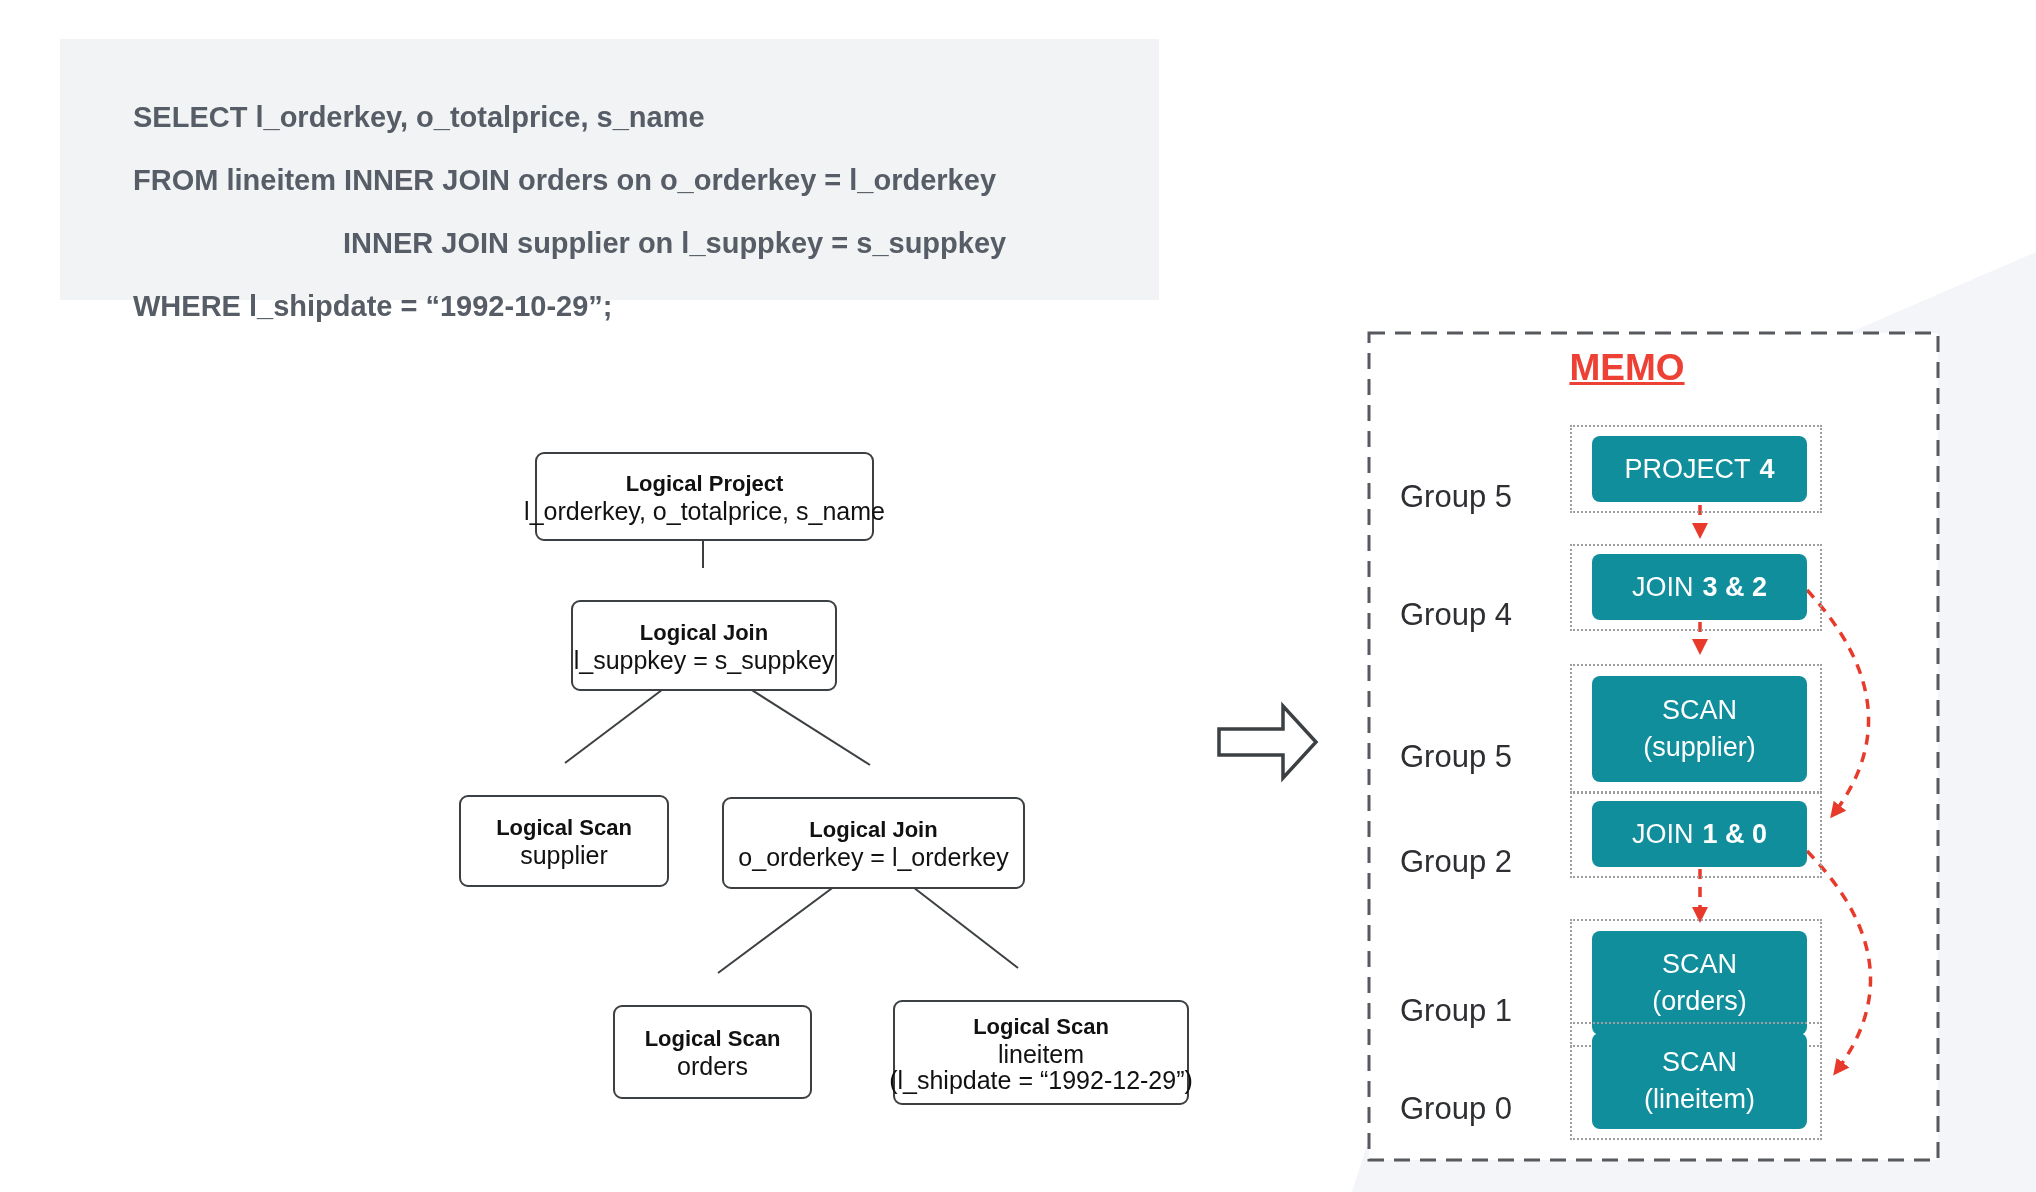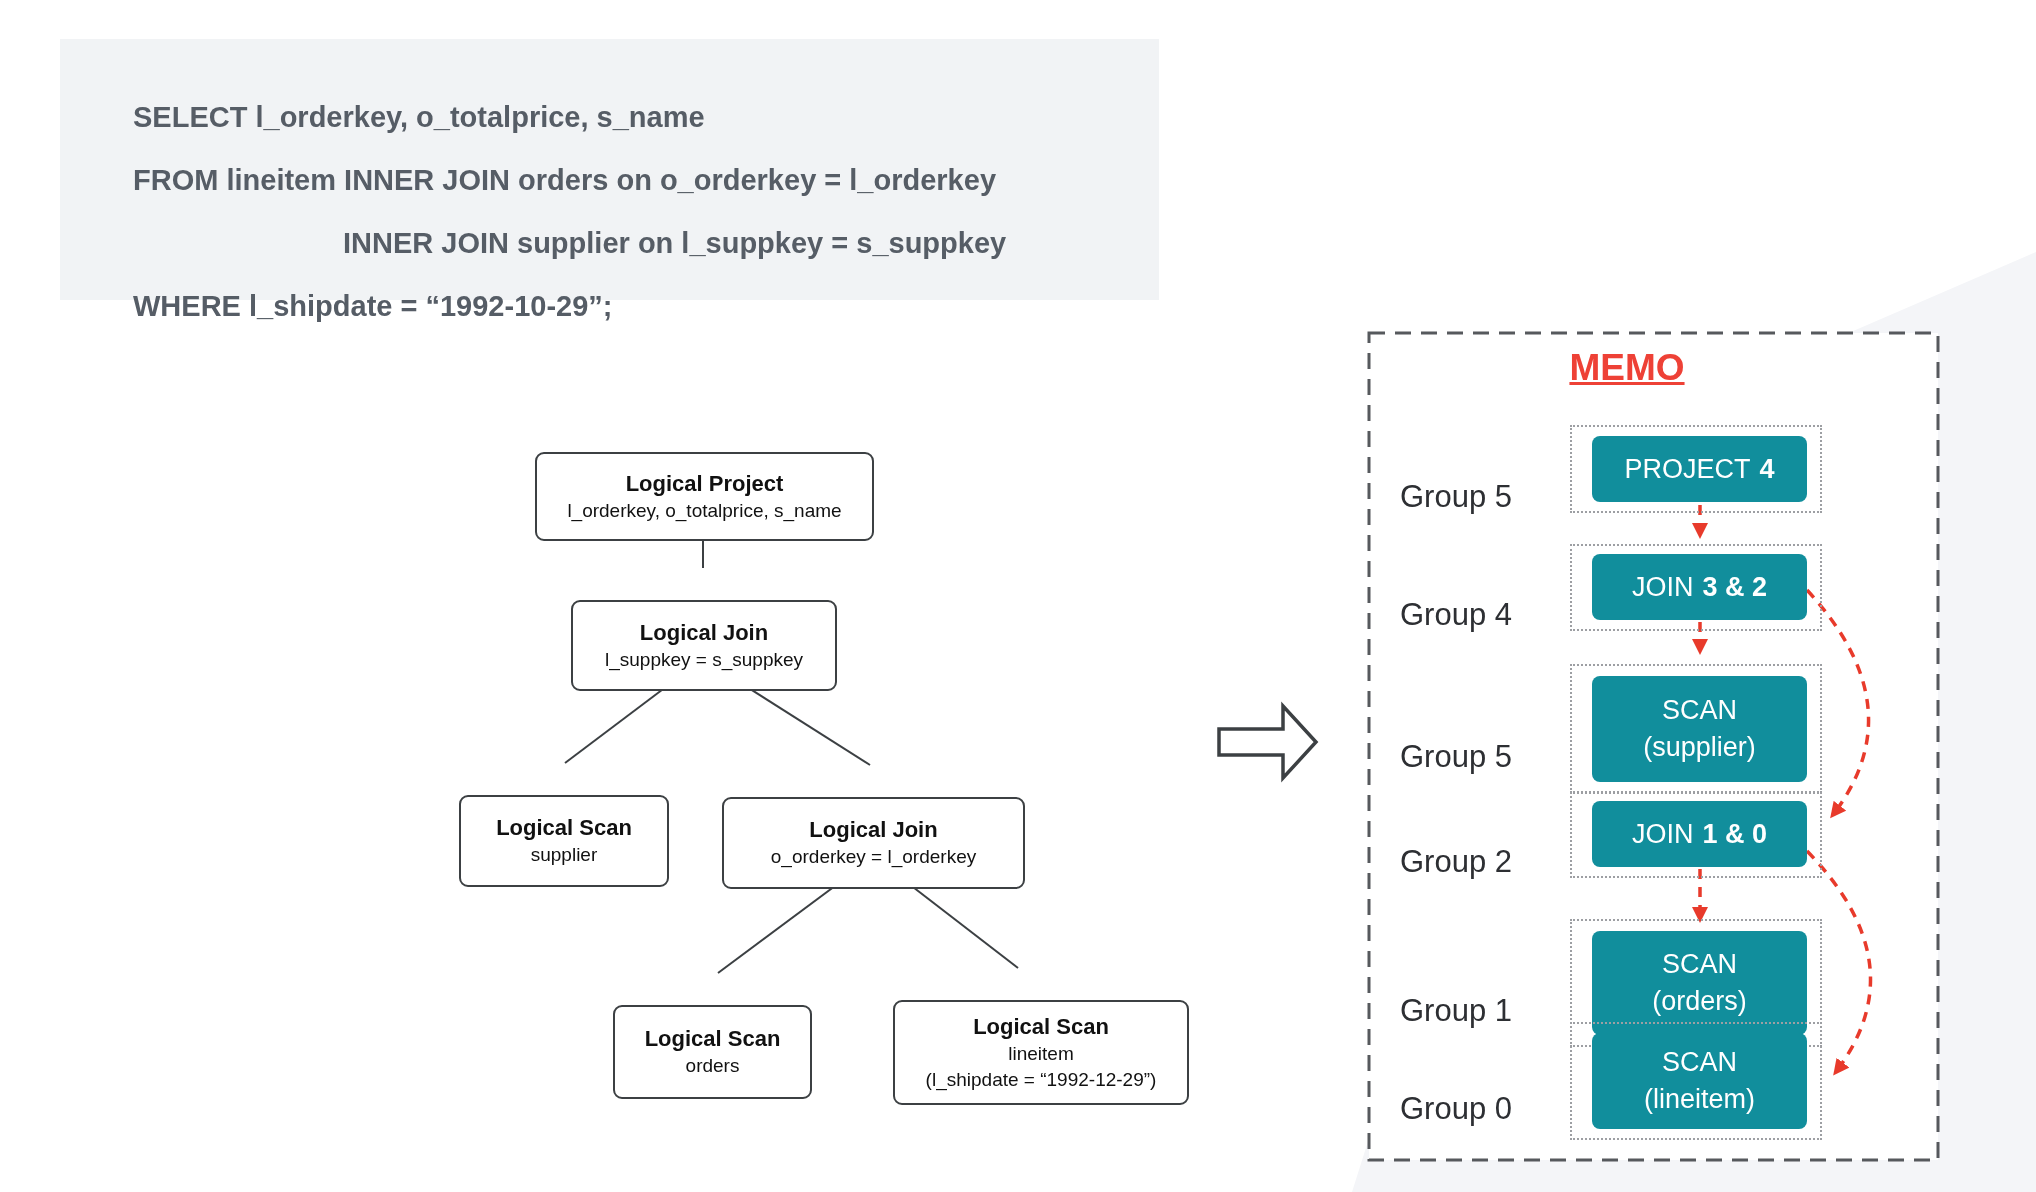--- a/index.html
+++ b/index.html
@@ -18,21 +18,21 @@
   }
   .sql-line.indent{left:283px;}
   
   .tnode{
     position:absolute;box-sizing:border-box;
     background:#ffffff;border:2.5px solid #3c4043;border-radius:9px;
     display:flex;flex-direction:column;align-items:center;justify-content:center;
     text-align:center;color:#111;margin-top:32px;
   }
   .tnode .ttl{font-size:22px;font-weight:700;line-height:28px;}
-  .tnode .sub{font-size:19px;font-weight:400;line-height:26px;white-space:pre;}
+  .tnode .sub{font-size:25px;font-weight:400;line-height:26px;white-space:pre;}
   
   .memo-title{
     position:absolute;left:1477px;top:347px;width:300px;height:42px;
     text-align:center;font-size:37px;font-weight:700;color:#ee4136;line-height:42px;text-decoration:underline;
   }
   .group-label{
     position:absolute;left:1400px;width:140px;height:40px;line-height:40px;
     font-size:31px;color:#2d2f33;text-align:left;margin-top:28px;
   }
   .slot{

